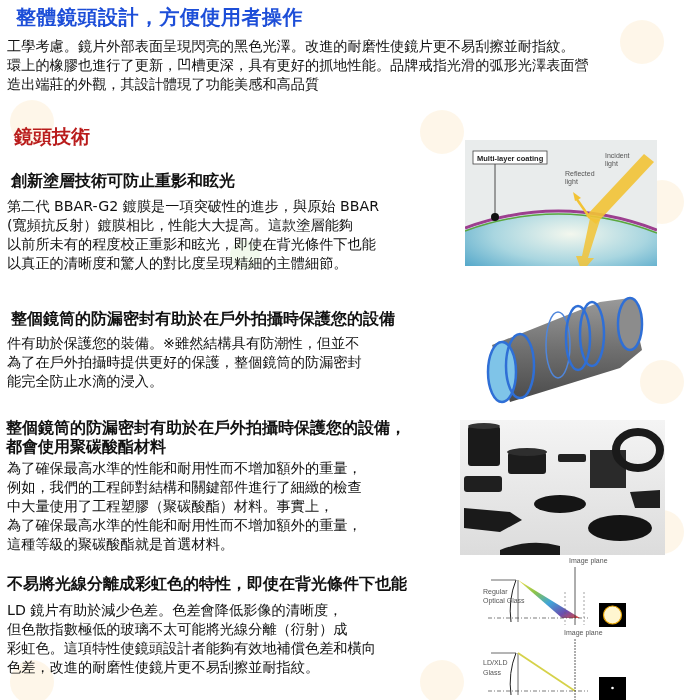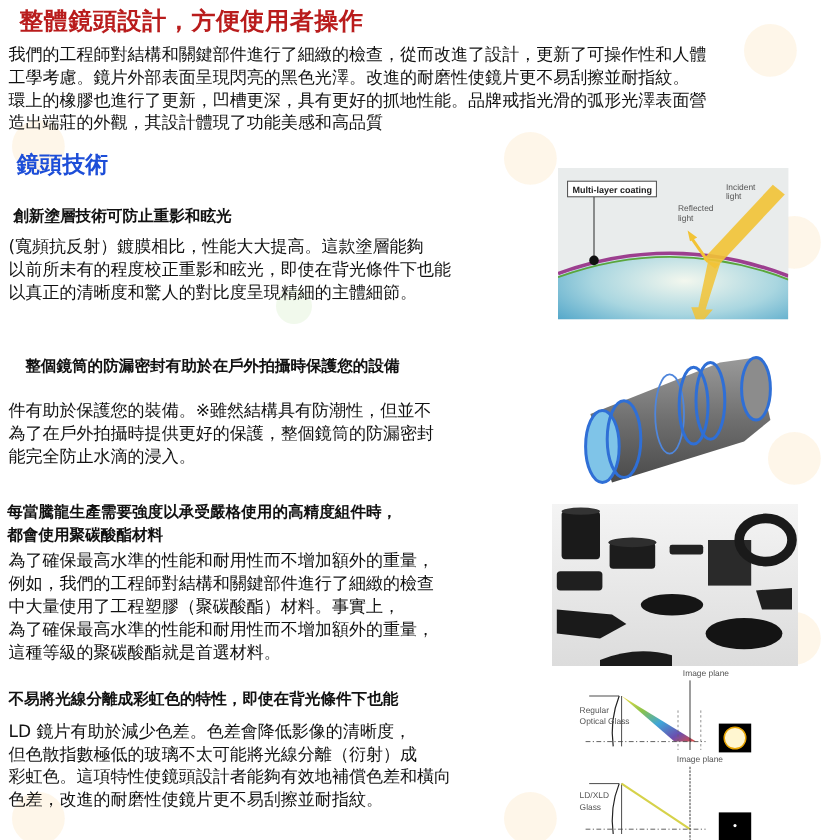--- a/index.html
+++ b/index.html
@@ -2,23 +2,23 @@
 <html><head>
 <meta charset="utf-8">
 <style>
   html, body { margin:0; padding:0; }
   body {
     width:700px; height:700px; overflow:hidden; position:relative;
     background:#ffffff; color:#111;
     font-family: "DejaVu Sans", "Liberation Sans", sans-serif;
   }
   .abs { position:absolute; }
-  .h1 { font-size:20px; font-weight:bold; letter-spacing:0.5px; color:#b91c1c; }
-  .h2 { font-size:19px; font-weight:bold; color:#1d4ed8; }
-  .h3 { font-size:13px; font-weight:bold; color:#111; line-height:19px; }
+  .h1 { font-size:20px; font-weight:bold; letter-spacing:0.5px; color:#1d4ed8; }
+  .h2 { font-size:19px; font-weight:bold; color:#b91c1c; }
+  .h3 { font-size:16px; font-weight:bold; color:#111; line-height:19px; }
   .p { font-size:14.2px; line-height:19px; color:#111; white-space:nowrap; }
   .p div { white-space:nowrap; }
 
   
   .wm { position:absolute; width:44px; height:44px; border-radius:50%; opacity:0.10; }
   .wm.o { background:#f5a623; }
   .wm.g { background:#7ac143; width:30px; height:30px; }
 
   
   .coat { left:465px; top:140px; width:192px; height:126px; background:#e9ecec; overflow:hidden; }
@@ -42,30 +42,30 @@
 <div class="wm o" style="left:420px;top:110px;"></div>
 <div class="wm o" style="left:640px;top:180px;"></div>
 <div class="wm o" style="left:640px;top:360px;"></div>
 <div class="wm o" style="left:640px;top:510px;"></div>
 <div class="wm o" style="left:420px;top:660px;"></div>
 <div class="wm o" style="left:10px;top:660px;"></div>
 <div class="wm g" style="left:230px;top:240px;"></div>
 
 <div class="abs h1" style="left:16px;top:4px;">整體鏡頭設計，方便使用者操作</div>
 <div class="abs p" style="left:7px;top:37px;">
-  <div>我們的工程師對結構和關鍵部件進行了細緻的檢查，從而改進了設計，更新了可操作性和人體</div>
   <div>工學考慮。鏡片外部表面呈現閃亮的黑色光澤。改進的耐磨性使鏡片更不易刮擦並耐指紋。</div>
   <div>環上的橡膠也進行了更新，凹槽更深，具有更好的抓地性能。品牌戒指光滑的弧形光澤表面營</div>
   <div>造出端莊的外觀，其設計體現了功能美感和高品質</div>
 </div>
 
 <div class="abs h2" style="left:14px;top:124px;">鏡頭技術</div>
 
 <div class="abs h3" style="left:11px;top:171px;">創新塗層技術可防止重影和眩光</div>
 <div class="abs p" style="left:7px;top:197px;">
+  <div>第二代 BBAR-G2 鍍膜是一項突破性的進步，與原始 BBAR</div>
   <div>(寬頻抗反射）鍍膜相比，性能大大提高。這款塗層能夠</div>
   <div>以前所未有的程度校正重影和眩光，即使在背光條件下也能</div>
   <div>以真正的清晰度和驚人的對比度呈現精細的主體細節。</div>
 </div>
 
 <div class="abs coat">
   <svg width="192" height="143" viewBox="0 0 192 143">
     <defs>
       <radialGradient id="glass" cx="0.55" cy="0.3" r="0.8">
         <stop offset="0" stop-color="#f3f7ee"></stop>
@@ -88,21 +88,21 @@
     <circle cx="30" cy="77" r="4" fill="#111"></circle>
     <rect x="8" y="11" width="74" height="13" fill="#fff" stroke="#444" stroke-width="0.8"></rect>
     <text x="12" y="21" font-size="7.5" font-weight="bold" fill="#222" font-family="Liberation Sans, sans-serif">Multi-layer coating</text>
     <text x="140" y="18" class="lbl">Incident</text>
     <text x="140" y="26" class="lbl">light</text>
     <text x="100" y="36" class="lbl">Reflected</text>
     <text x="100" y="44" class="lbl">light</text>
   </svg>
 </div>
 
-<div class="abs h3" style="left:11px;top:296px;margin-left:10px;">整個鏡筒的防漏密封有助於在戶外拍攝時保護您的設備</div>
+<div class="abs h3" style="left:11px;top:309px;">整個鏡筒的防漏密封有助於在戶外拍攝時保護您的設備</div>
 <div class="abs p" style="left:7px;top:334px;">
   <div>件有助於保護您的裝備。※雖然結構具有防潮性，但並不</div>
   <div>為了在戶外拍攝時提供更好的保護，整個鏡筒的防漏密封</div>
   <div>能完全防止水滴的浸入。</div>
 </div>
 
 <div class="abs lens">
   <svg width="170" height="125" viewBox="0 0 170 125">
     <defs>
       <linearGradient id="barrel" x1="0" y1="0" x2="0" y2="1">
@@ -115,21 +115,21 @@
     <ellipse cx="22" cy="82" rx="14" ry="30" fill="#7fc4e8" stroke="#2f6fd6" stroke-width="2.5"></ellipse>
     <ellipse cx="40" cy="76" rx="14" ry="32" fill="none" stroke="#2f6fd6" stroke-width="2.5"></ellipse>
     <ellipse cx="78" cy="55" rx="12" ry="33" fill="none" stroke="#4f86dc" stroke-width="1.5"></ellipse>
     <ellipse cx="98" cy="48" rx="12" ry="32" fill="none" stroke="#2f6fd6" stroke-width="2.5"></ellipse>
     <ellipse cx="112" cy="44" rx="12" ry="32" fill="none" stroke="#2f6fd6" stroke-width="2.5"></ellipse>
     <ellipse cx="150" cy="34" rx="12" ry="26" fill="#8c8c8c" stroke="#2f6fd6" stroke-width="2.5"></ellipse>
   </svg>
 </div>
 
 <div class="abs h3" style="left:6px;top:418px;">
-  <div>每當騰龍生產需要強度以承受嚴格使用的高精度組件時，</div>
+  <div>整個鏡筒的防漏密封有助於在戶外拍攝時保護您的設備，</div>
   <div>都會使用聚碳酸酯材料</div>
 </div>
 <div class="abs p" style="left:7px;top:459px;">
   <div>為了確保最高水準的性能和耐用性而不增加額外的重量，</div>
   <div>例如，我們的工程師對結構和關鍵部件進行了細緻的檢查</div>
   <div>中大量使用了工程塑膠（聚碳酸酯）材料。事實上，</div>
   <div>為了確保最高水準的性能和耐用性而不增加額外的重量，</div>
   <div>這種等級的聚碳酸酯就是首選材料。</div>
 </div>
 

